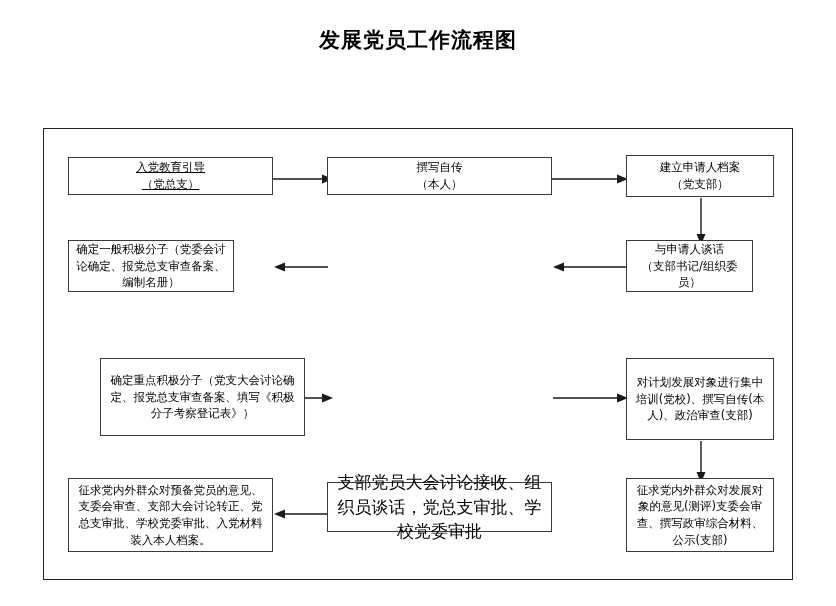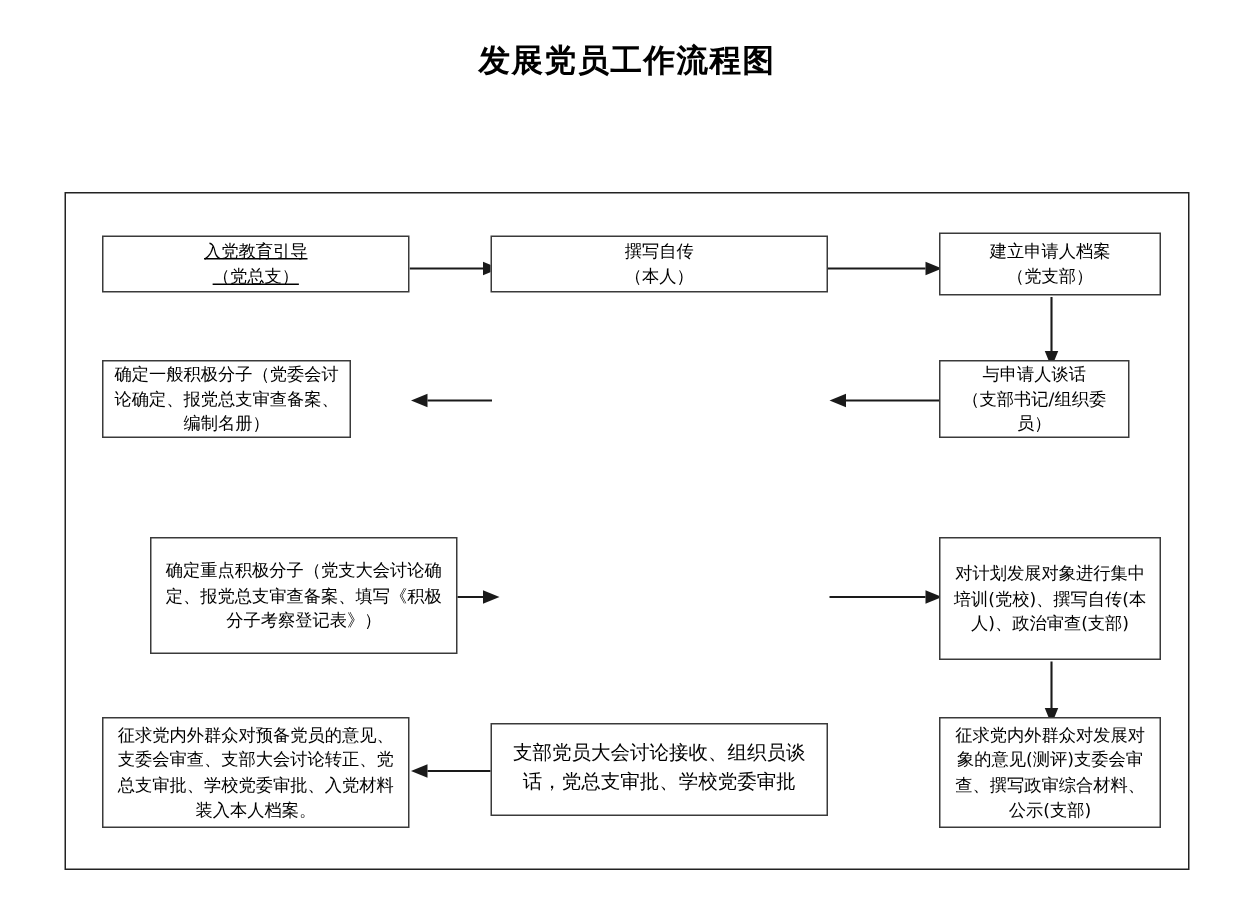--- a/index.html
+++ b/index.html
@@ -65,21 +65,21 @@
   
   #n4 { left: 626px; top: 240px; width: 127px; height: 52px; font-size: 11.5px; }
   #n5 { left: 327px; top: 238px; width: 225px; height: 58px; font-size: 11.5px; }
   #n6 { left: 68px;  top: 240px; width: 166px; height: 52px; font-size: 11.5px; }
   
   #n7 { left: 68px;  top: 358px; width: 205px; height: 78px; font-size: 11.5px; margin-left: 32px; }
   #n8 { left: 327px; top: 358px; width: 225px; height: 62px; font-size: 11.5px; }
   #n9 { left: 626px; top: 358px; width: 148px; height: 82px; font-size: 11.5px; }
   
   #n10 { left: 626px; top: 478px; width: 148px; height: 74px; font-size: 11.5px; }
-  #n11 { left: 327px; top: 482px; width: 225px; height: 62px; font-size: 13px; }
+  #n11 { left: 327px; top: 482px; width: 225px; height: 50px; font-size: 17px; }
   #n12 { left: 68px;  top: 478px; width: 205px; height: 74px; font-size: 11.5px; }
 
   
   .conn { position: absolute; }
   .conn svg { display: block; overflow: visible; }
   .conn line { stroke: #1a1a1a; stroke-width: 1.4; }
   .conn polygon { fill: #1a1a1a; }
 </style>
 </head>
 <body>

